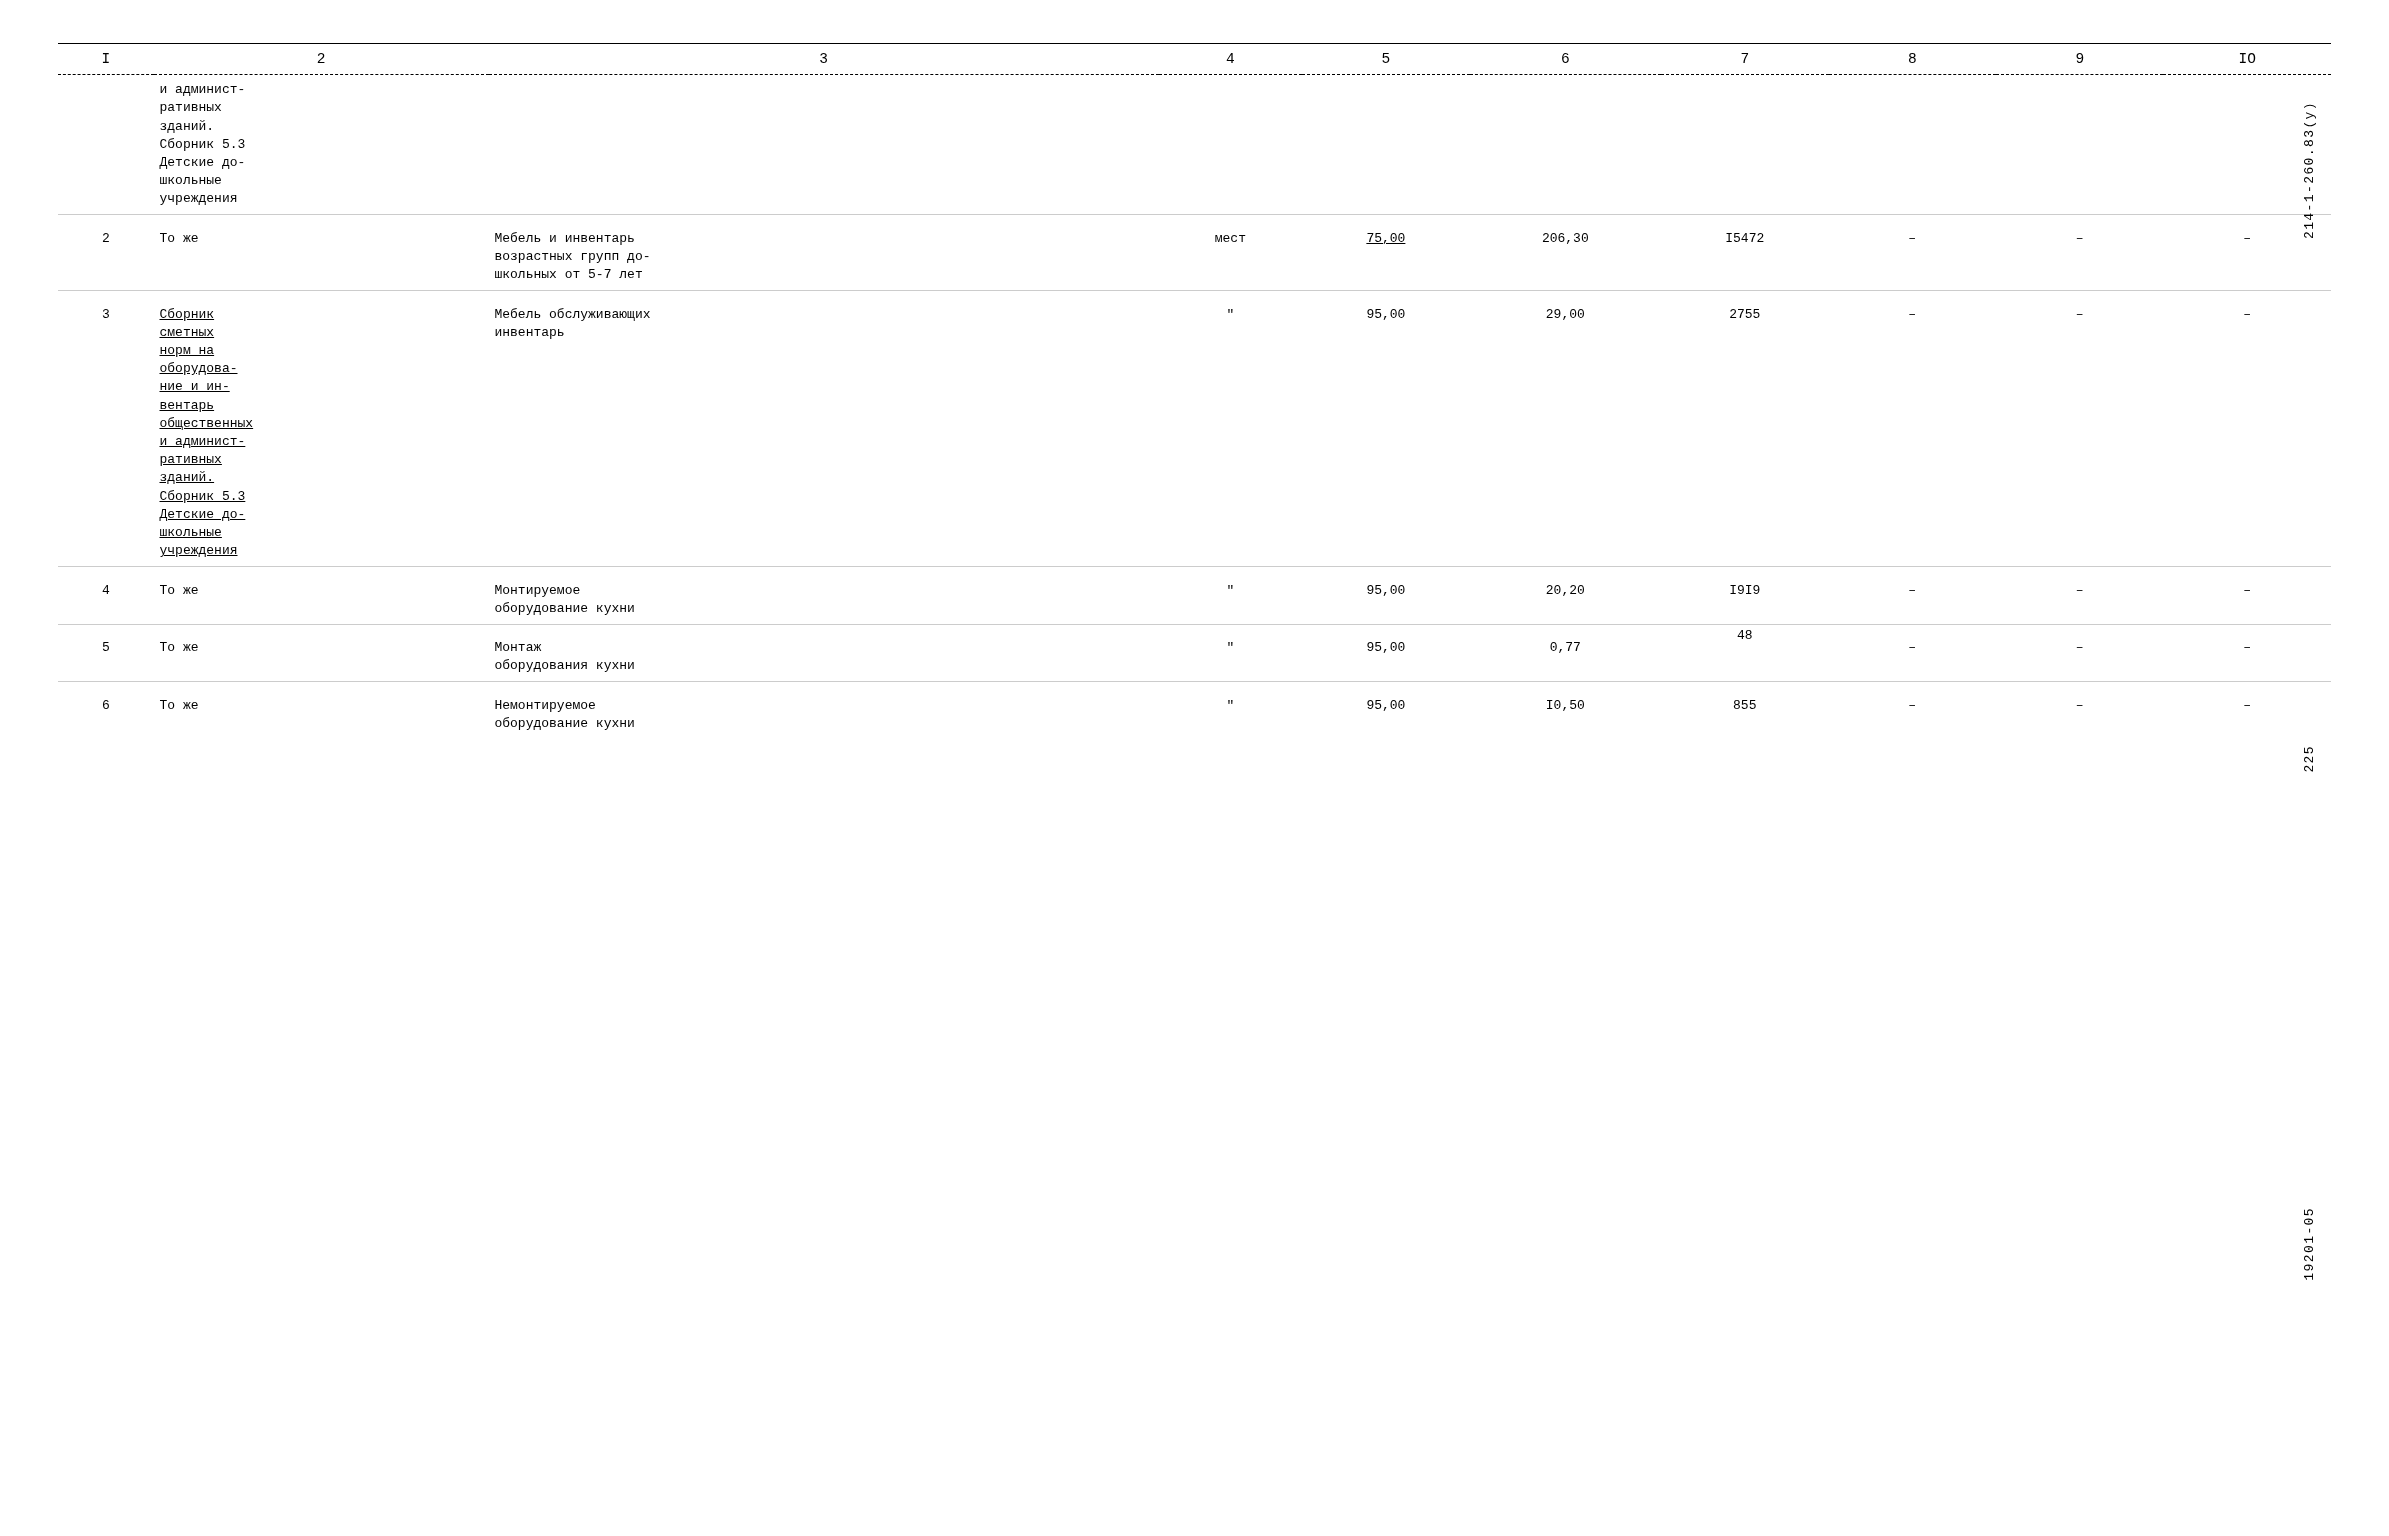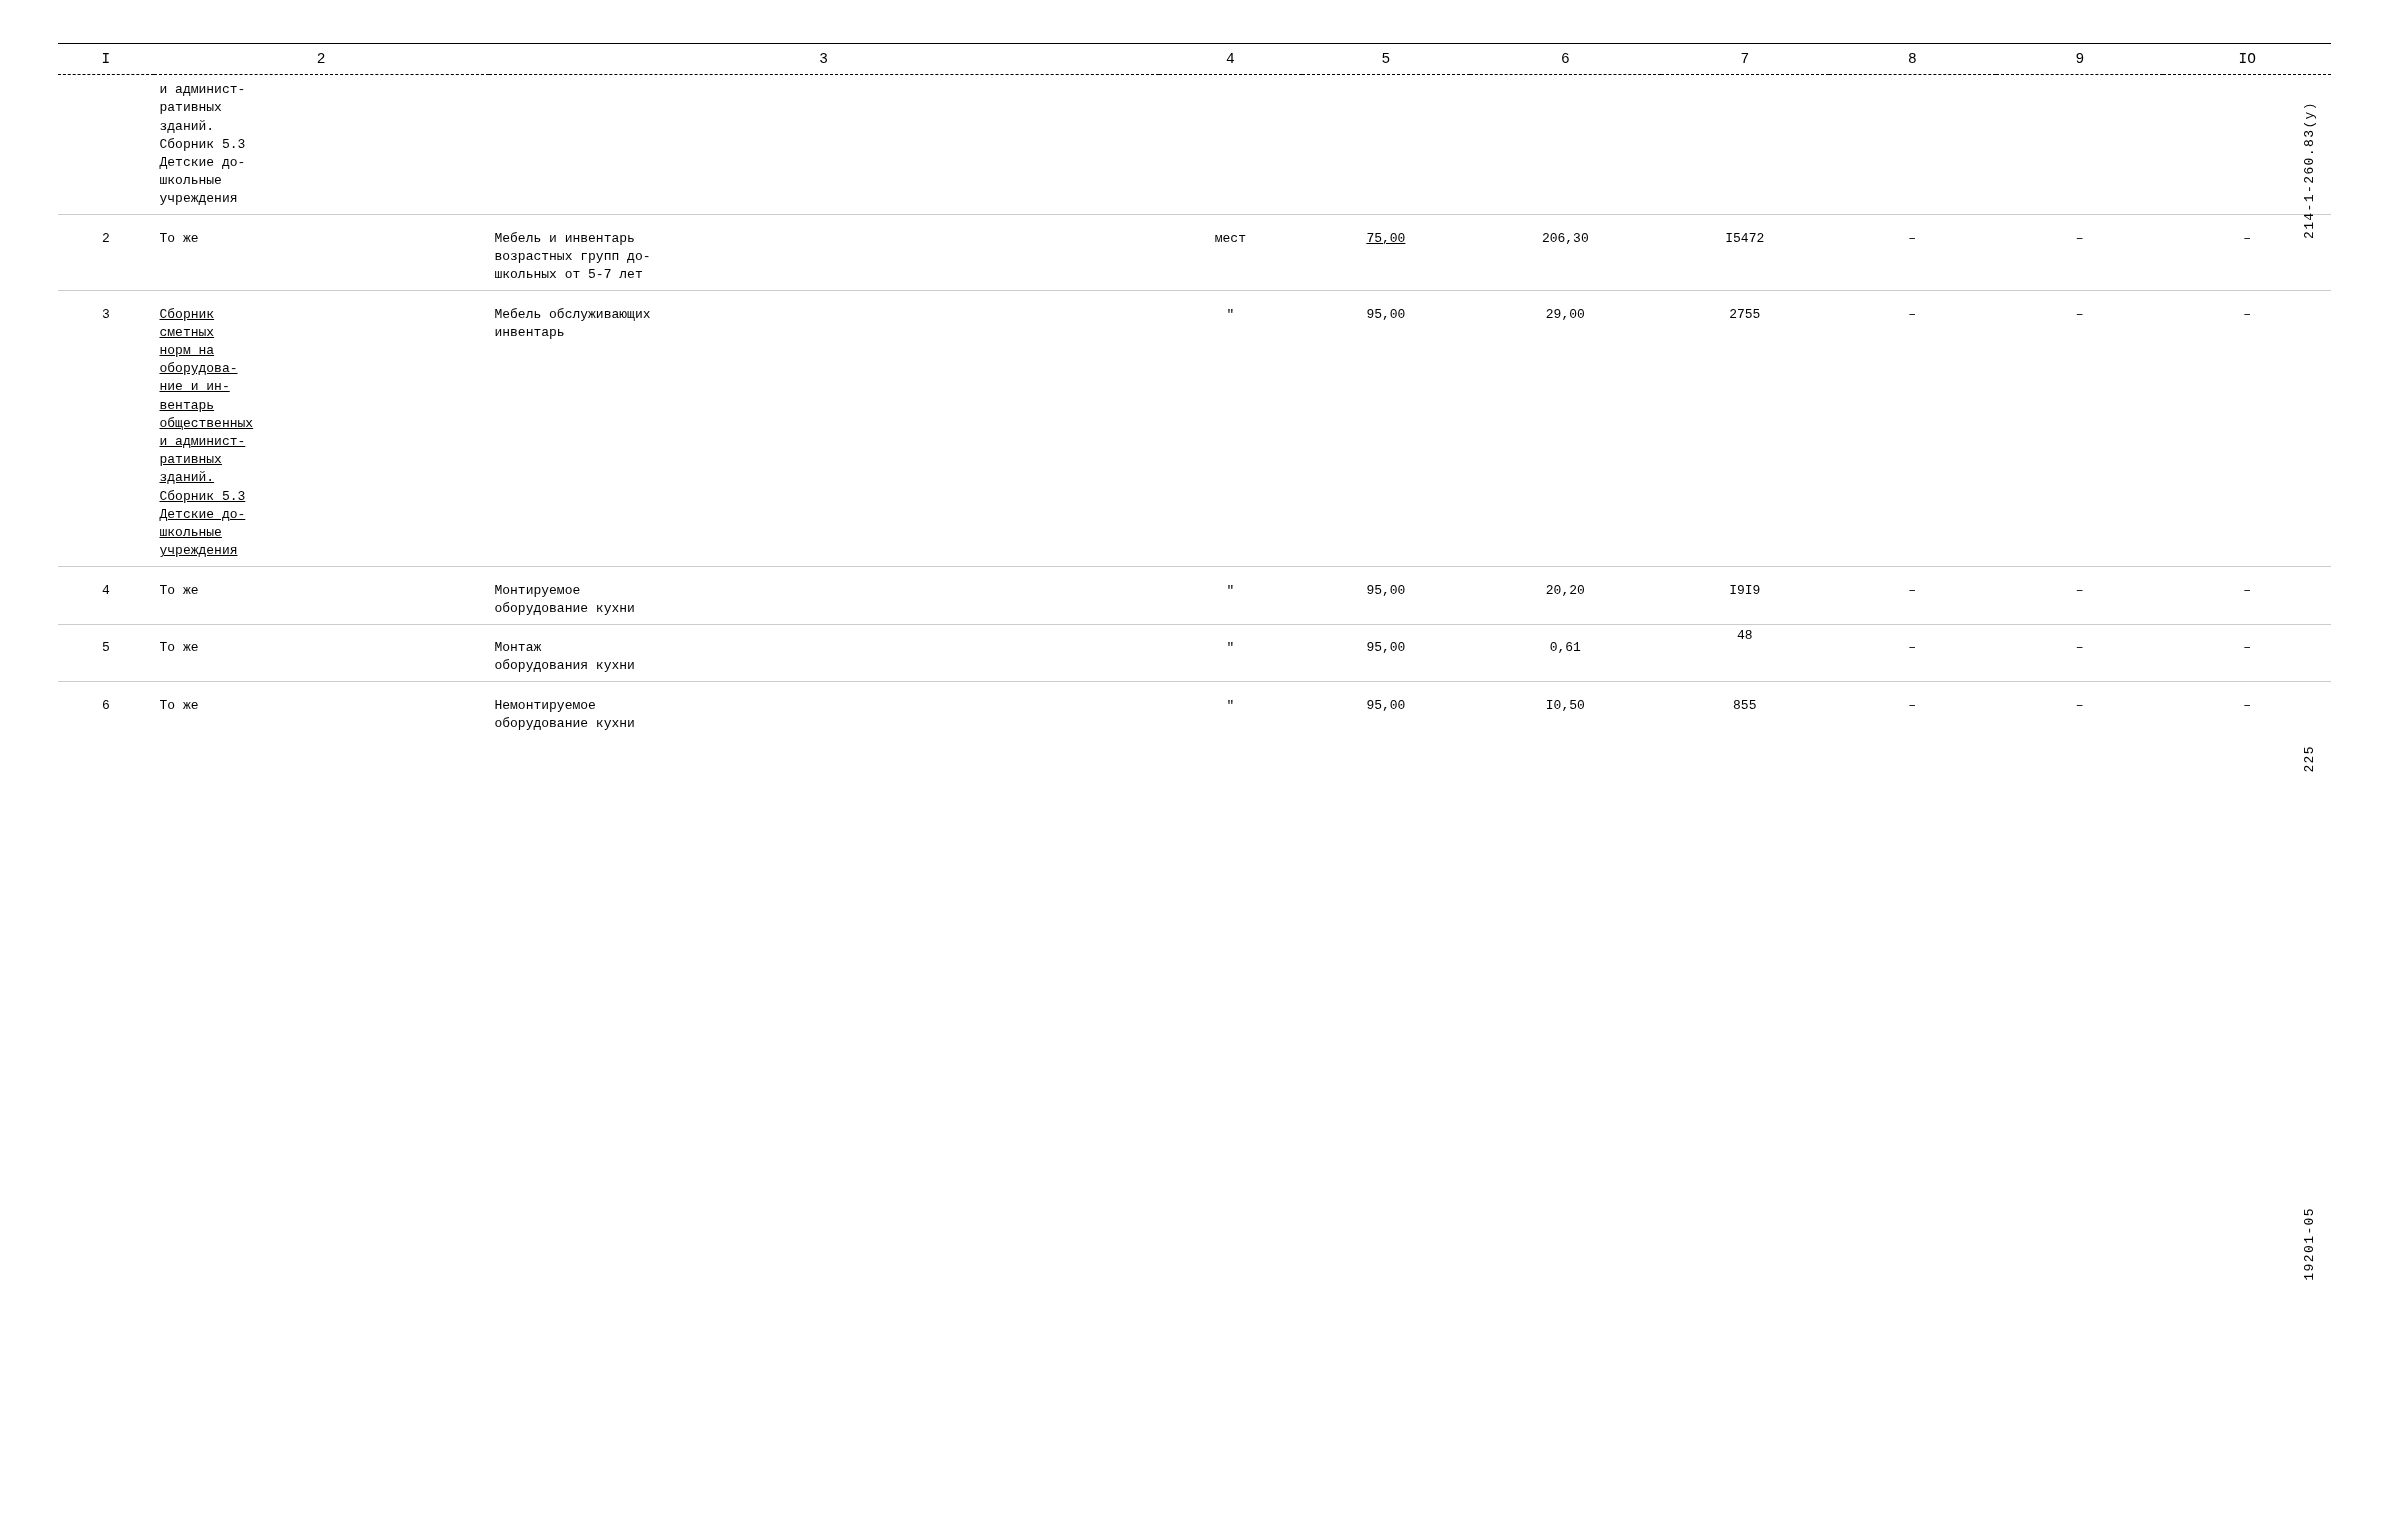--- a/index.html
+++ b/index.html
@@ -193,21 +193,21 @@
         <td class="dash-cell" style="padding-top:14.5px;">–</td>
       </tr>
 
       <tr style="border-top: 0.7px solid #ccc;">
         <td class="row-num center" style="padding-top:14.5px;">5</td>
         <td style="padding-top:14.5px;">То же</td>
         <td style="white-space: pre-line; padding-top:14.5px;">Монтаж
 оборудования кухни</td>
         <td class="center" style="padding-top:14.5px;">"</td>
         <td class="center" style="padding-top:14.5px;">95,00</td>
-        <td class="center" style="padding-top:14.5px;">0,61</td>
+        <td class="center" style="padding-top:14.5px;">0,77</td>
         <td class="center" style="padding-top:2px;">48</td>
         <td class="dash-cell" style="padding-top:14.5px;">–</td>
         <td class="dash-cell" style="padding-top:14.5px;">–</td>
         <td class="dash-cell" style="padding-top:14.5px;">–</td>
       </tr>
 
       <tr style="border-top: 0.7px solid #ccc;">
         <td class="row-num center" style="padding-top:14.5px;">6</td>
         <td style="padding-top:14.5px;">То же</td>
         <td style="white-space: pre-line; padding-top:14.5px;">Немонтируемое

